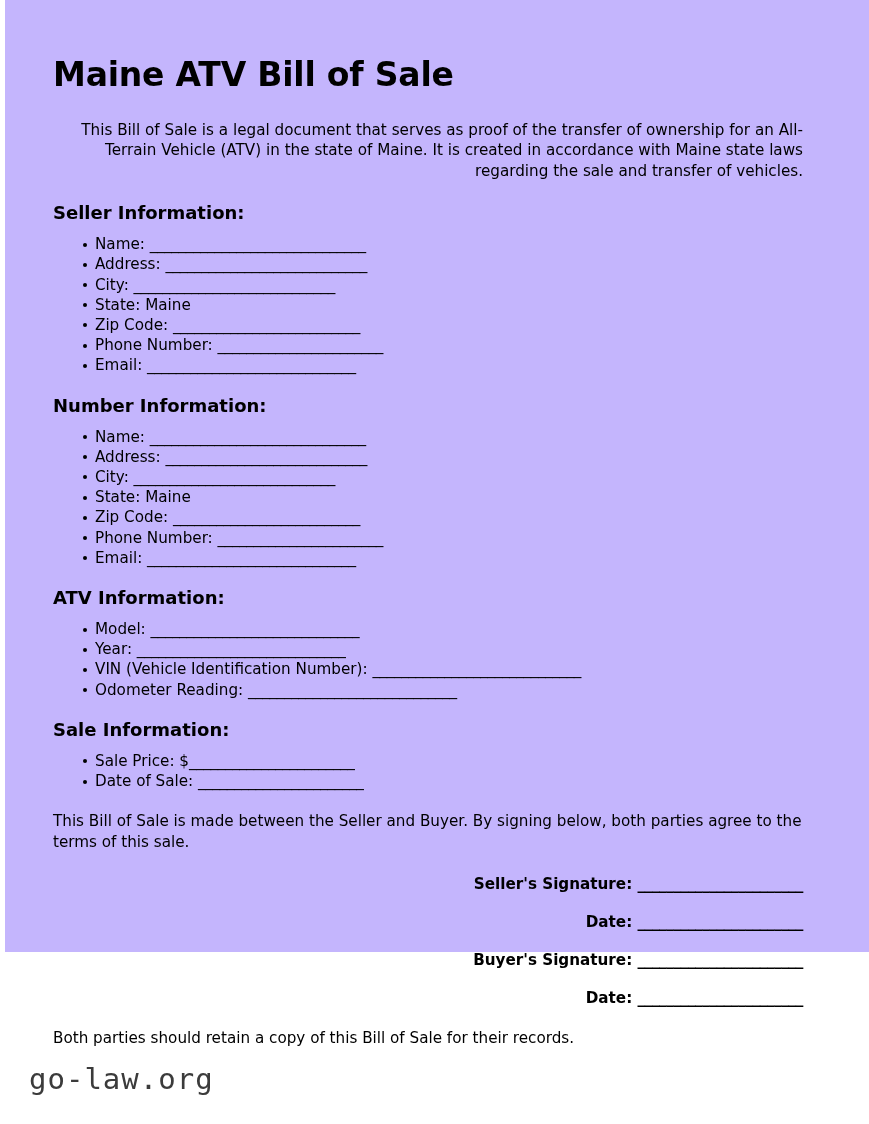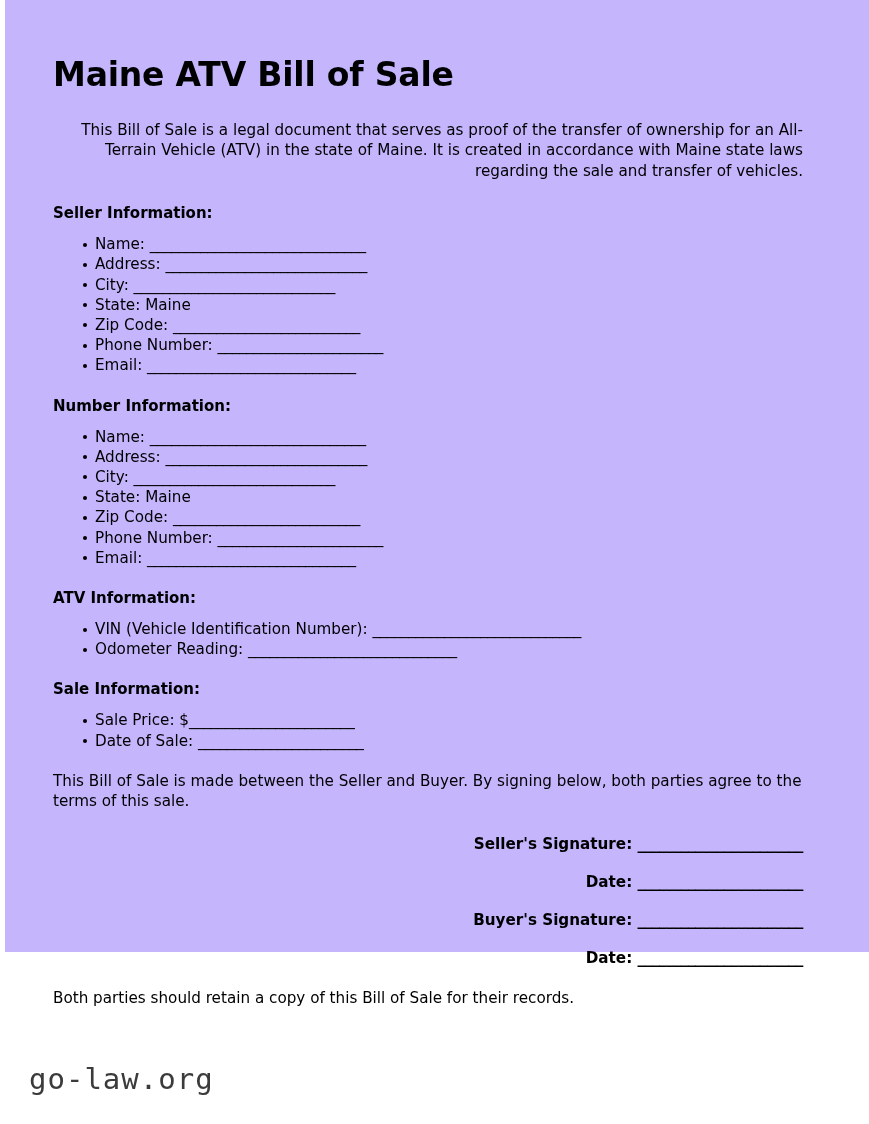--- a/index.html
+++ b/index.html
@@ -43,21 +43,21 @@
 
   .intro-para {
     font-size: 15.2px;
     line-height: 20.4px;
     margin: 0 0 22px 0;
     width: 750px;
     text-align: right;
   }
 
   .section-heading {
-    font-size: 15px;
+    font-size: 18px;
     font-weight: bold;
     margin: 0 0 11px 0;
     line-height: 20px;
   }
 
   ul.field-list {
     list-style: none;
     margin: 0 0 20px 0;
     padding: 0;
   }
@@ -150,20 +150,22 @@
       <li><span>Address:</span> <span class="blank">____________________________</span></li>
       <li><span>City:</span> <span class="blank">____________________________</span></li>
       <li><span>State:</span> <span>Maine</span></li>
       <li><span>Zip Code:</span> <span class="blank">__________________________</span></li>
       <li><span>Phone Number:</span> <span class="blank">_______________________</span></li>
       <li><span>Email:</span> <span class="blank">_____________________________</span></li>
     </ul>
 
     <h2 class="section-heading">ATV Information:</h2>
     <ul class="field-list">
+      <li><span>Model:</span> <span class="blank">_____________________________</span></li>
+      <li><span>Year:</span> <span class="blank">_____________________________</span></li>
       <li><span>VIN (Vehicle Identification Number):</span> <span class="blank">_____________________________</span></li>
       <li><span>Odometer Reading:</span> <span class="blank">_____________________________</span></li>
     </ul>
 
     <h2 class="section-heading">Sale Information:</h2>
     <ul class="field-list">
       <li><span>Sale Price: $</span><span class="blank">_______________________</span></li>
       <li><span>Date of Sale:</span> <span class="blank">_______________________</span></li>
     </ul>
 

